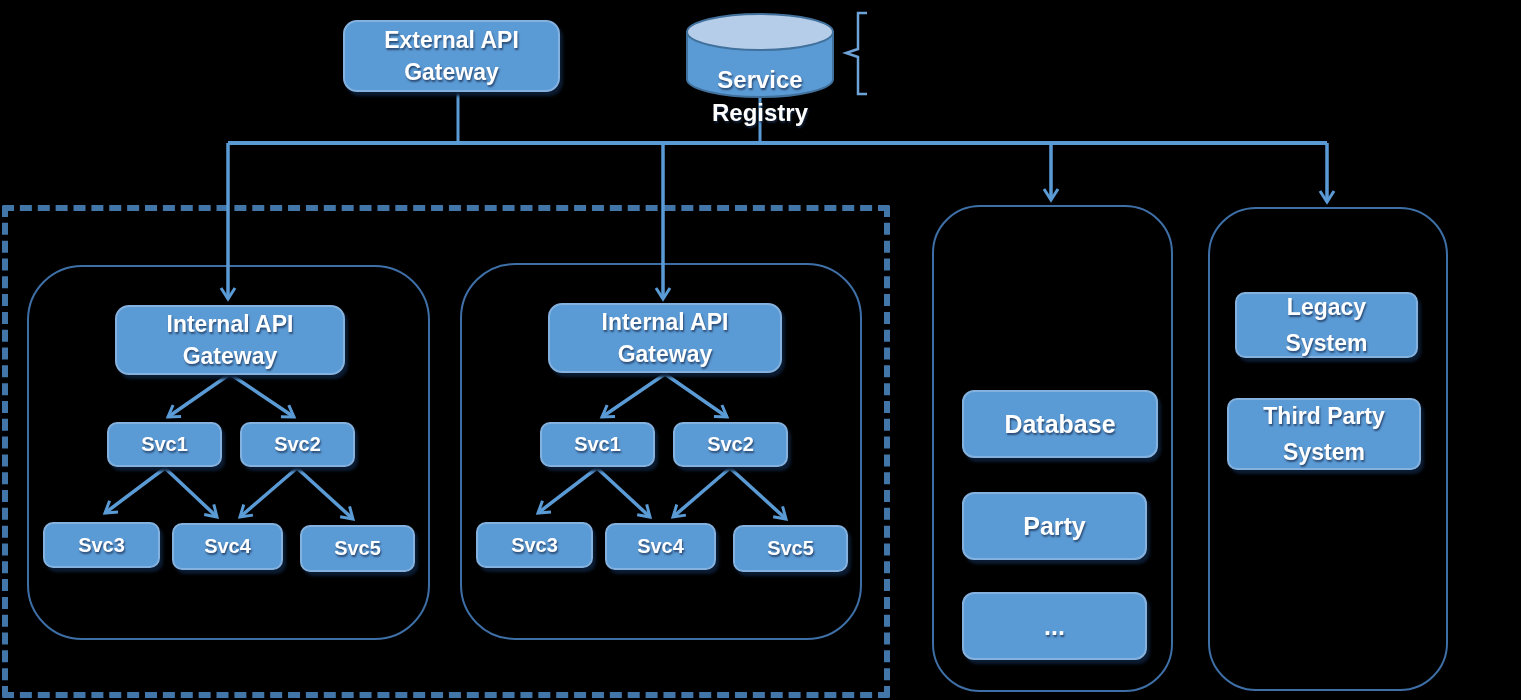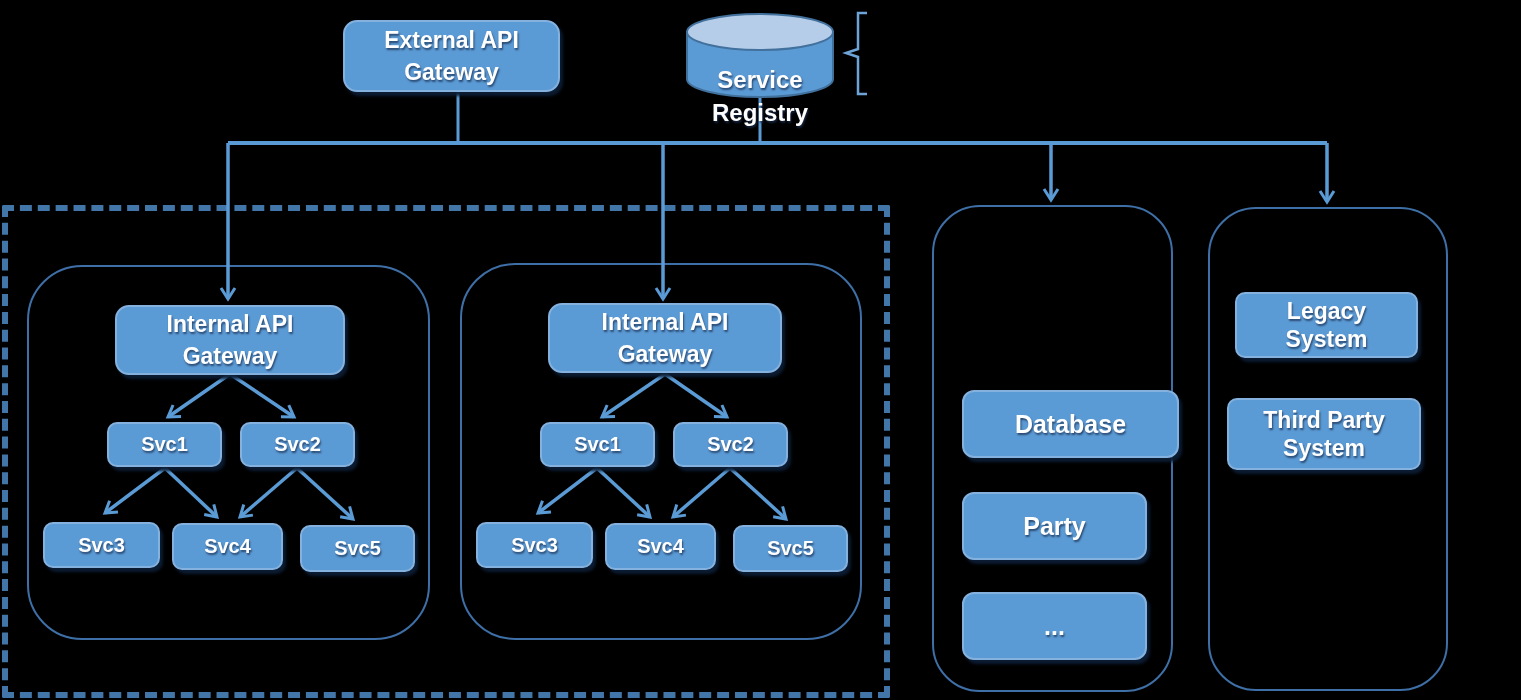--- a/index.html
+++ b/index.html
@@ -21,21 +21,21 @@
   .node{
     position:absolute;display:flex;align-items:center;justify-content:center;
     text-align:center;background:#5b9bd5;border:2px solid #84b1de;border-radius:10px;
     color:#fff;font-weight:bold;box-sizing:border-box;z-index:4;
     box-shadow:3px 4px 3px rgba(12,28,52,0.95);
     text-shadow:1px 2px 2px rgba(25,45,80,0.75);
   }
   .node.big{font-size:23px;line-height:32px;border-radius:14px;padding:0 10px;}
   .node.svc{font-size:20px;}
   .node.mid{font-size:25px;border-radius:12px;}
-  .node.tight{padding:0 16px;font-size:23px;line-height:28px;}
+  .node.tight{padding:0 16px;font-size:23px;line-height:36px;}
   .cyl-label{
     position:absolute;display:flex;align-items:center;justify-content:center;
     text-align:center;color:#fff;font-weight:bold;font-size:24px;line-height:33px;
     z-index:4;text-shadow:1px 2px 2px rgba(25,45,80,0.75);margin-top:40px;
   }
 </style>
 </head>
 <body>
 
 <div class="stage">
@@ -123,21 +123,21 @@
   <div class="node svc" style="left:476px;top:522px;width:117px;height:46px;">
     <span>Svc3</span>
   </div>
   <div class="node svc" style="left:605px;top:523px;width:111px;height:47px;">
     <span>Svc4</span>
   </div>
   <div class="node svc" style="left:733px;top:525px;width:115px;height:47px;">
     <span>Svc5</span>
   </div>
 
-  <div class="node mid" style="left:962px;top:390px;width:217px;height:68px;">
+  <div class="node mid" style="left:962px;top:390px;width:196px;height:68px;">
     <span>Database</span>
   </div>
   <div class="node mid" style="left:962px;top:492px;width:185px;height:68px;">
     <span>Party</span>
   </div>
   <div class="node mid" style="left:962px;top:592px;width:185px;height:68px;">
     <span>...</span>
   </div>
 
   <div class="node tight" style="left:1235px;top:292px;width:183px;height:66px;">

